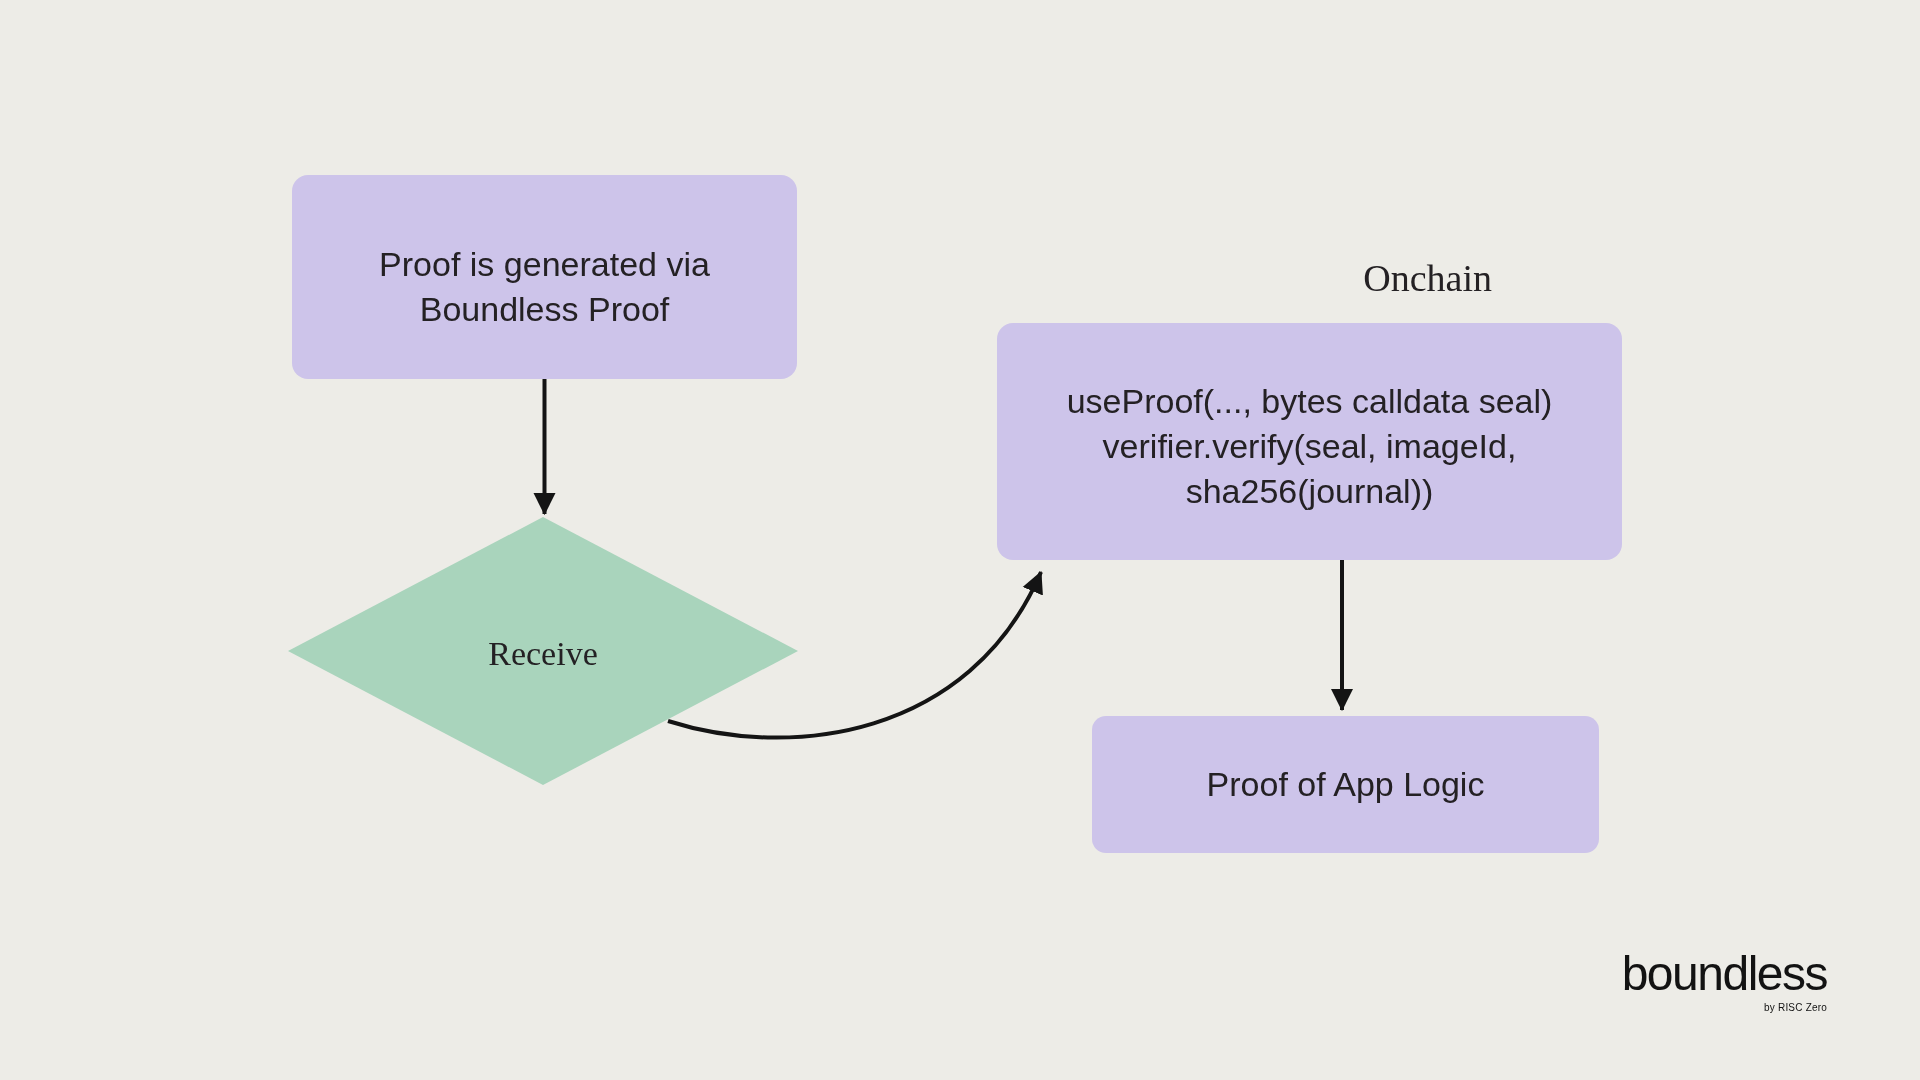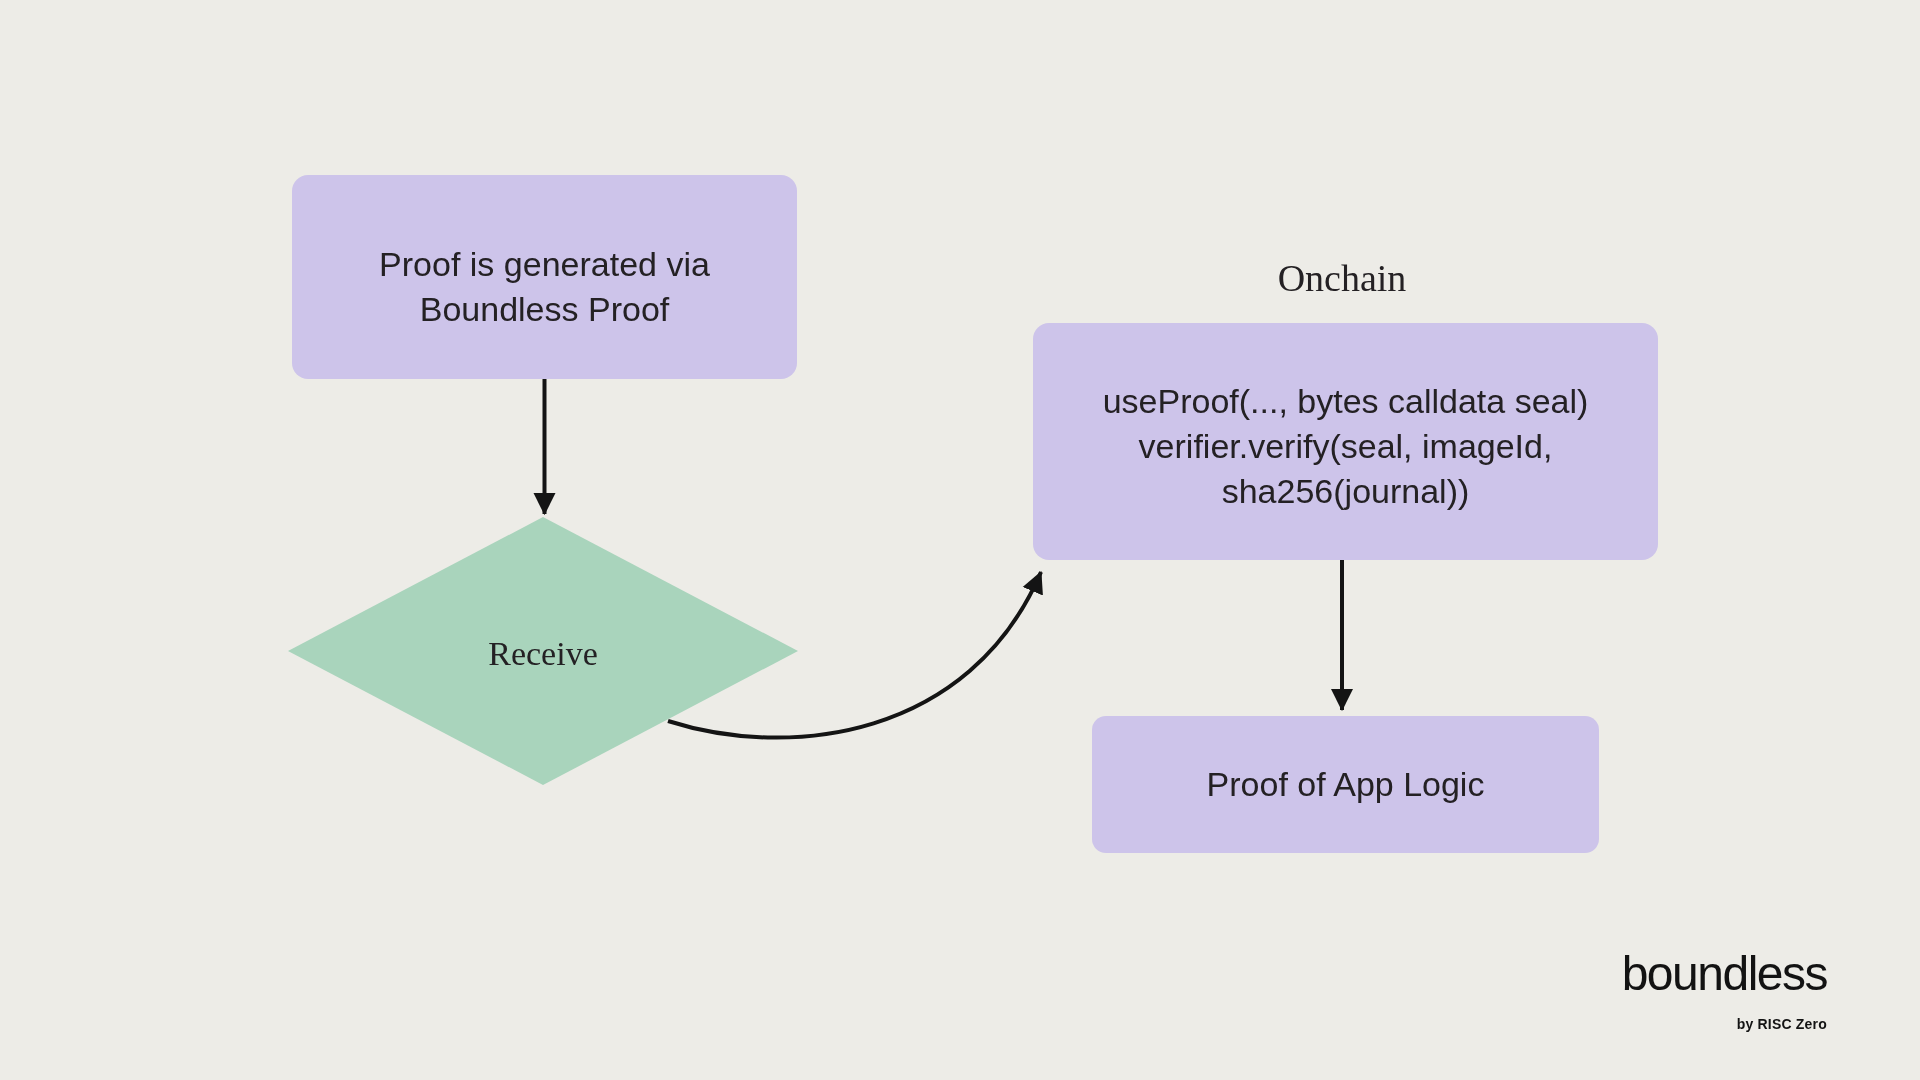--- a/index.html
+++ b/index.html
@@ -51,21 +51,21 @@
     background: var(--purple, #cdc4ea);
     border-radius: 16px;
   }
   .node-proof {
     left: 292px; top: 175px;
     width: 505px; height: 204px;
     padding-top: 20px;
     box-sizing: border-box;
   }
   .node-verify {
-    left: 1033px; top: 323px;
+    left: 997px; top: 323px;
     width: 625px; height: 237px;
     padding-top: 10px;
     box-sizing: border-box;
   }
   .node-applogic {
     left: 1092px; top: 716px;
     width: 507px; height: 137px;
     border-radius: 14px;
   }
   .node-receive {
@@ -74,43 +74,43 @@
     background: var(--green, #a9d4bc);
     clip-path: polygon(50% 0%, 100% 50%, 50% 100%, 0% 50%);
     padding-top: 4px;
     box-sizing: border-box;
     font-family: Liberation Serif, serif;
   }
   .onchain-label {
     position: absolute;
     left: 1192px; top: 256px;
     width: 300px;
-    text-align: center;
+    text-align: right;
     font-family: "Liberation Serif", serif;
     font-size: 38px;
     line-height: 44px;
     color: var(--text, #242124);
   }
   .brand {
     position: absolute;
     right: 93px; top: 950px;
     text-align: right;
     color: var(--brand, #131313);
   }
   .brand-name {
     font-size: 48px;
     font-weight: 400;
     line-height: 48px;
     letter-spacing: -1.5px;
   }
   .brand-byline {
-    font-size: 14px;
-    font-weight: 700;
+    font-size: 10px;
+    font-weight: 400;
     line-height: 16px;
-    margin-top: 18px;
+    margin-top: 2px;
     letter-spacing: 0.2px;
   }
 </style>
 </head>
 <body>
 
 <div class="canvas">
 
   <svg class="arrows" viewBox="0 0 1920 1080" xmlns="http://www.w3.org/2000/svg">
     <defs>

